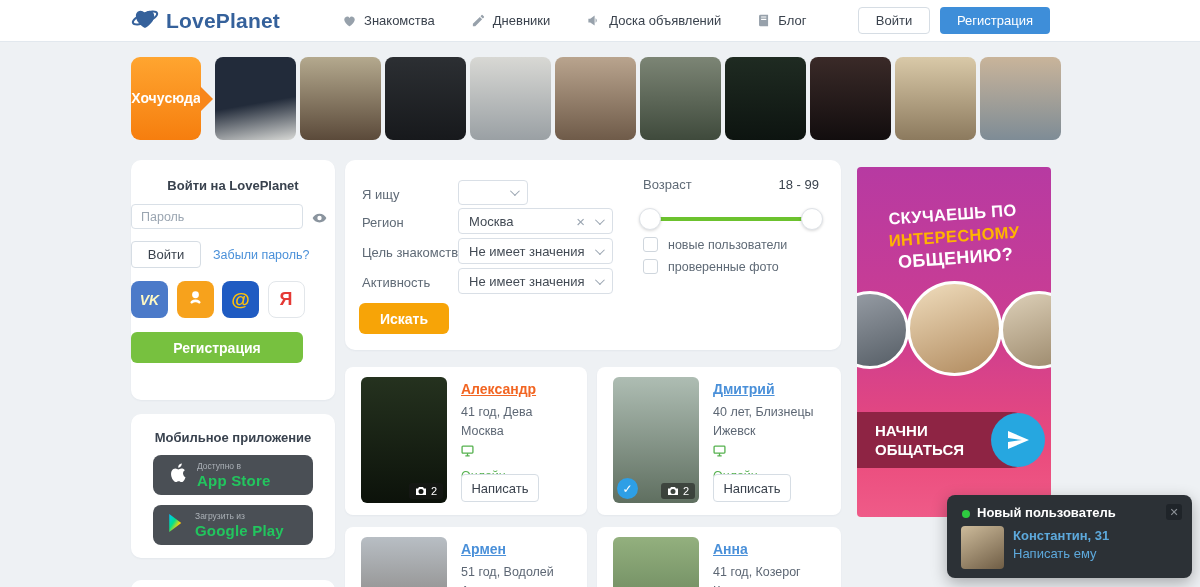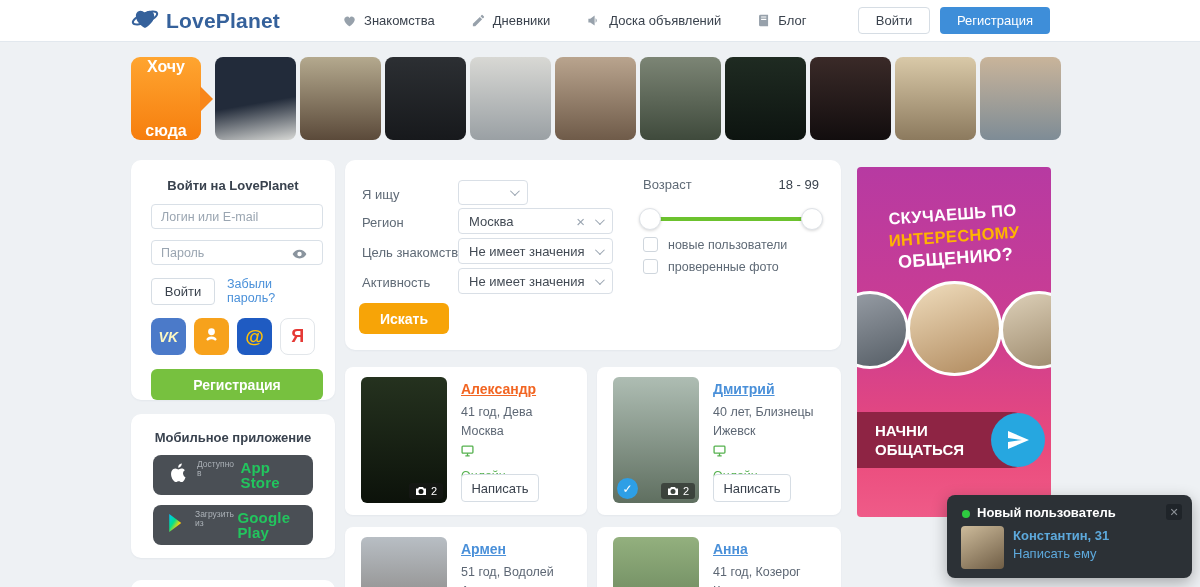--- a/index.html
+++ b/index.html
@@ -29,34 +29,34 @@
   }
   .btn-signup-hdr {
     width:110px; height:27px; background:#3e8ed9; border:none; border-radius:4px;
     font-size:13px; color:#fff; display:flex; align-items:center; justify-content:center; cursor:pointer;
   }
   
   .strip { position:absolute; top:57px; left:131px; height:83px; display:flex; gap:4px; }
   .strip-cta {
     position:relative; width:70px; height:83px; border-radius:9px;
     background:linear-gradient(180deg,#ffa530,#f67e0e);
-    color:#fff; font-size:16px; font-weight:bold; line-height:19px;
-    display:flex; flex-direction:column; align-items:center; justify-content:space-between;
+    color:#fff; font-size:14px; font-weight:bold; line-height:19px;
+    display:flex; align-items:center; justify-content:center;
     cursor:pointer; margin-right:10px;
   }
   .strip-cta::after {
     content:""; position:absolute; right:-12px; top:50%; margin-top:-13px;
     border-top:13px solid transparent; border-bottom:13px solid transparent;
     border-left:13px solid #f8861a;
   }
   .strip-photo { width:81px; height:83px; border-radius:8px; cursor:pointer; }
   
   .card { position:absolute; background:#fff; border-radius:10px; box-shadow:0 1px 2px rgba(40,60,90,.05); }
   
-  .login-card { left:131px; top:160px; width:204px; height:240px; padding:18px 20px 0; }
+  .login-card { left:131px; top:160px; width:204px; height:240px; padding:18px 0 0; }
   .card-title { text-align:center; font-size:13px; font-weight:bold; color:#39424e; }
   .fld { position:relative; margin-top:11px; }
   .fld input {
     width:172px; height:25px; border:1px solid #d9e0e7; border-radius:4px;
     padding:0 26px 0 9px; font-size:12.5px; color:#3a424d; font-family:inherit; outline:none;
   }
   .fld input::placeholder { color:#9aa5b1; }
   .eye { position:absolute; right:8px; top:6px; cursor:pointer; }
   .login-row { display:flex; align-items:center; gap:12px; margin-top:12px; }
   .btn-login {
@@ -79,21 +79,21 @@
     color:#fff; font-size:14px; font-weight:bold; cursor:pointer;
     display:flex; align-items:center; justify-content:center;
   }
   
   .mobile-card { left:131px; top:414px; width:204px; height:144px; padding:16px 22px 0; }
   .store-btn {
     width:160px; height:40px; background:#4a4f55; border-radius:8px; margin-top:10px;
     display:flex; align-items:center; gap:10px; padding:0 0 0 14px; cursor:pointer;
   }
   .store-btn:first-of-type { margin-top:12px; }
-  .store-txt { display:flex; line-height:1; }
+  .store-txt { display:flex; flex-direction:column; line-height:1; }
   .store-small { font-size:8.5px; color:#aab0b6; margin-bottom:3px; }
   .store-big { font-size:15px; color:#22c55e; font-weight:bold; letter-spacing:.2px; }
   .partial-card { left:131px; top:580px; width:204px; height:30px; }
   
   .search-card { left:345px; top:160px; width:496px; height:190px; }
   .s-label { position:absolute; font-size:13px; color:#5f6a76; }
   .sel {
     position:absolute; background:#fff; border:1px solid #d9dfe6; border-radius:4px;
     font-size:13px; color:#424a54; display:flex; align-items:center; padding:0 10px; cursor:pointer;
   }
@@ -245,23 +245,20 @@
   <div class="strip-photo" style="background:linear-gradient(180deg,#7c8575,#3f4a3c)"></div>
   <div class="strip-photo" style="background:linear-gradient(180deg,#1f2b22,#0d1410)"></div>
   <div class="strip-photo" style="background:linear-gradient(180deg,#3a2a28,#120d0e)"></div>
   <div class="strip-photo" style="background:linear-gradient(180deg,#d9c9a8,#8c7a5e)"></div>
   <div class="strip-photo" style="background:linear-gradient(180deg,#c9b49a,#7e8c96)"></div>
 </div>
 
 <div class="card login-card">
   <div class="card-title">Войти на LovePlanet</div>
   <div class="fld">
-    <input type="text" placeholder="Логин или E-mail" style="">
-  </div>
-  <div class="fld">
     <input type="password" placeholder="Пароль" style="">
     <span class="eye">
       <svg width="15" height="12" viewBox="0 0 24 18" fill="#8a949e">
           <path d="M12 2C7 2 2.7 5 1 9c1.7 4 6 7 11 7s9.3-3 11-7c-1.7-4-6-7-11-7zm0 10.5A3.5 3.5 0 1 1 12 5.5a3.5 3.5 0 0 1 0 7z"></path>
         </svg>
     </span>
   </div>
   <div class="login-row">
     <div class="btn-login">Войти</div>
     <a class="link">Забыли пароль?</a>

